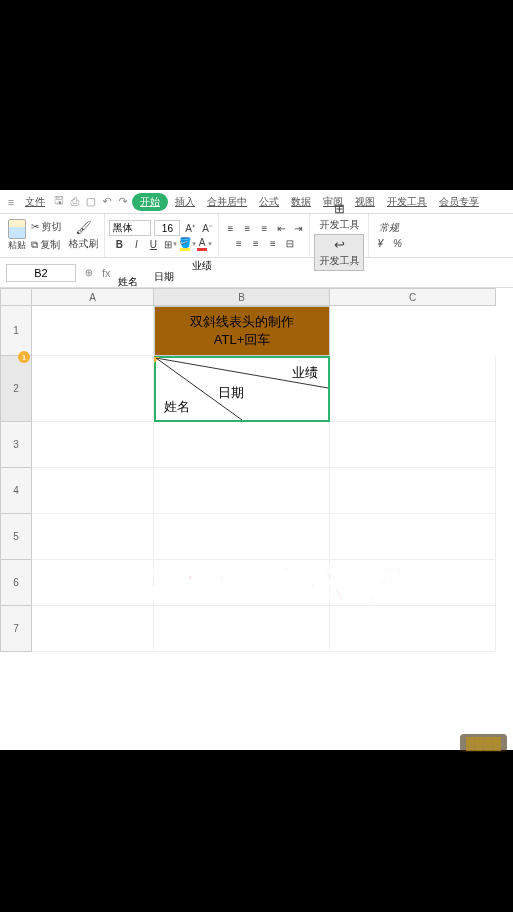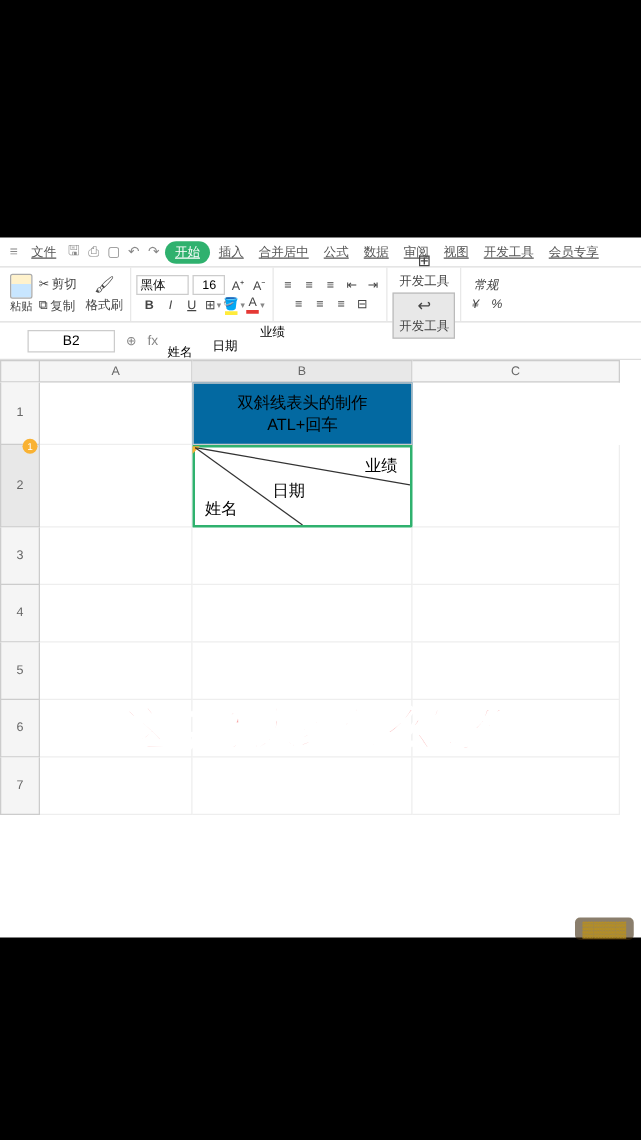--- a/index.html
+++ b/index.html
@@ -14,21 +14,21 @@
 .ribbon-grp:last-child { border-right: none; font-style: italic; }
 .ribbon-row { display: flex; align-items: center; gap: 3px; }
 .rbtn { display: flex; align-items: center; gap: 2px; padding: 1px 2px; cursor: pointer; white-space: nowrap; }
 .paste-big { display: flex; flex-direction: column; align-items: center; font-size: 9px; }
 .paste-icon { width: 18px; height: 20px; background: linear-gradient(#fff2cc 40%, #c8e6ff 40%); border: 1px solid #aaa; border-radius: 2px; }
 .font-sel { border: 1px solid #ccc; font-size: 10px; padding: 1px 2px; width: 42px; height: 16px; }
 .size-sel { border: 1px solid #ccc; font-size: 10px; padding: 1px 2px; width: 26px; height: 16px; text-align: center; }
 .icon-btn { width: 14px; height: 14px; display: inline-flex; align-items: center; justify-content: center; font-size: 10px; cursor: pointer; }
 .color-swatch { width: 10px; height: 3px; display: block; }
 .dd { font-size: 7px; color: #888; margin-left: 1px; }
-.name-box-row { display: flex; align-items: center; height: 30px; border-bottom: 1px solid #ddd; padding-left: 16px; }
+.name-box-row { display: flex; align-items: center; height: 30px; border-bottom: 1px solid #ddd; }
 .name-box { width: 70px; border: 1px solid #ccc; margin: 0 6px; font-size: 11px; padding: 2px 6px; text-align: center; }
 .fx-area { display: flex; align-items: center; gap: 6px; font-size: 11px; color: #888; flex: 0 0 36px; }
 .formula-display { flex: 1; font-size: 10px; position: relative; height: 28px; }
 .formula-display span { position: absolute; }
 .grid { position: relative; }
 .col-headers { display: flex; height: 18px; }
 .corner { width: 32px; border: 1px solid #ccc; background: #f5f5f5; }
 .ch { border: 1px solid #ccc; border-left: none; background: #f5f5f5; text-align: center; font-size: 10px; color: #666; line-height: 17px; }
 .ch-a { width: 122px; }
 .ch-b { width: 176px; background: #e8e8e8; }
@@ -38,21 +38,21 @@
 .cell { border: 1px solid #eee; border-top: none; border-left: none; position: relative; }
 .c-a { width: 122px; }
 .c-b { width: 176px; }
 .c-c { width: 166px; }
 .r1 { height: 50px; }
 .r1 .rh { height: 50px; }
 .r2 { height: 66px; }
 .r2 .rh { height: 66px; background: #e8e8e8; }
 .rn { height: 46px; }
 .rn .rh { height: 46px; }
-.cell-b1 { background: #0369a1; display: flex; flex-direction: column; align-items: center; justify-content: center; font-size: 13px; font-weight: 500; border: 1px solid #ccc; }
+.cell-b1 { background: #a16207; display: flex; flex-direction: column; align-items: center; justify-content: center; font-size: 13px; font-weight: 500; border: 1px solid #ccc; }
 .cell-c1 { display: flex; align-items: center; padding-left: 14px; font-size: 14px; }
 .cell-b2 { border: 2px solid #2fb16e; position: relative; background: #fff; }
 .diag-text { position: absolute; font-size: 13px; }
 .comment-ind { position: absolute; left: -14px; top: -5px; width: 12px; height: 12px; background: #f9b233; border-radius: 50%; font-size: 8px; display: flex; align-items: center; justify-content: center; color: #fff; }
 .comment-arrow { position: absolute; left: -2px; top: -1px; width: 0; height: 0; border-top: 6px solid #f9b233; border-right: 6px solid transparent; }
 .overlay-text { position: absolute; left: 0; width: 100%; text-align: center; font-size: 35px; font-weight: bold; color: #f7a8a8; -webkit-text-stroke: 1.5px #fff; text-shadow: 0 0 2px #fff; line-height: 1.2; pointer-events: none; }
 .watermark { position: absolute; right: 6px; bottom: 160px; font-size: 12px; color: #b89020; background: rgba(60,40,10,.6); padding: 2px 6px; border-radius: 4px; }
 </style>
 </head>
 <body>

